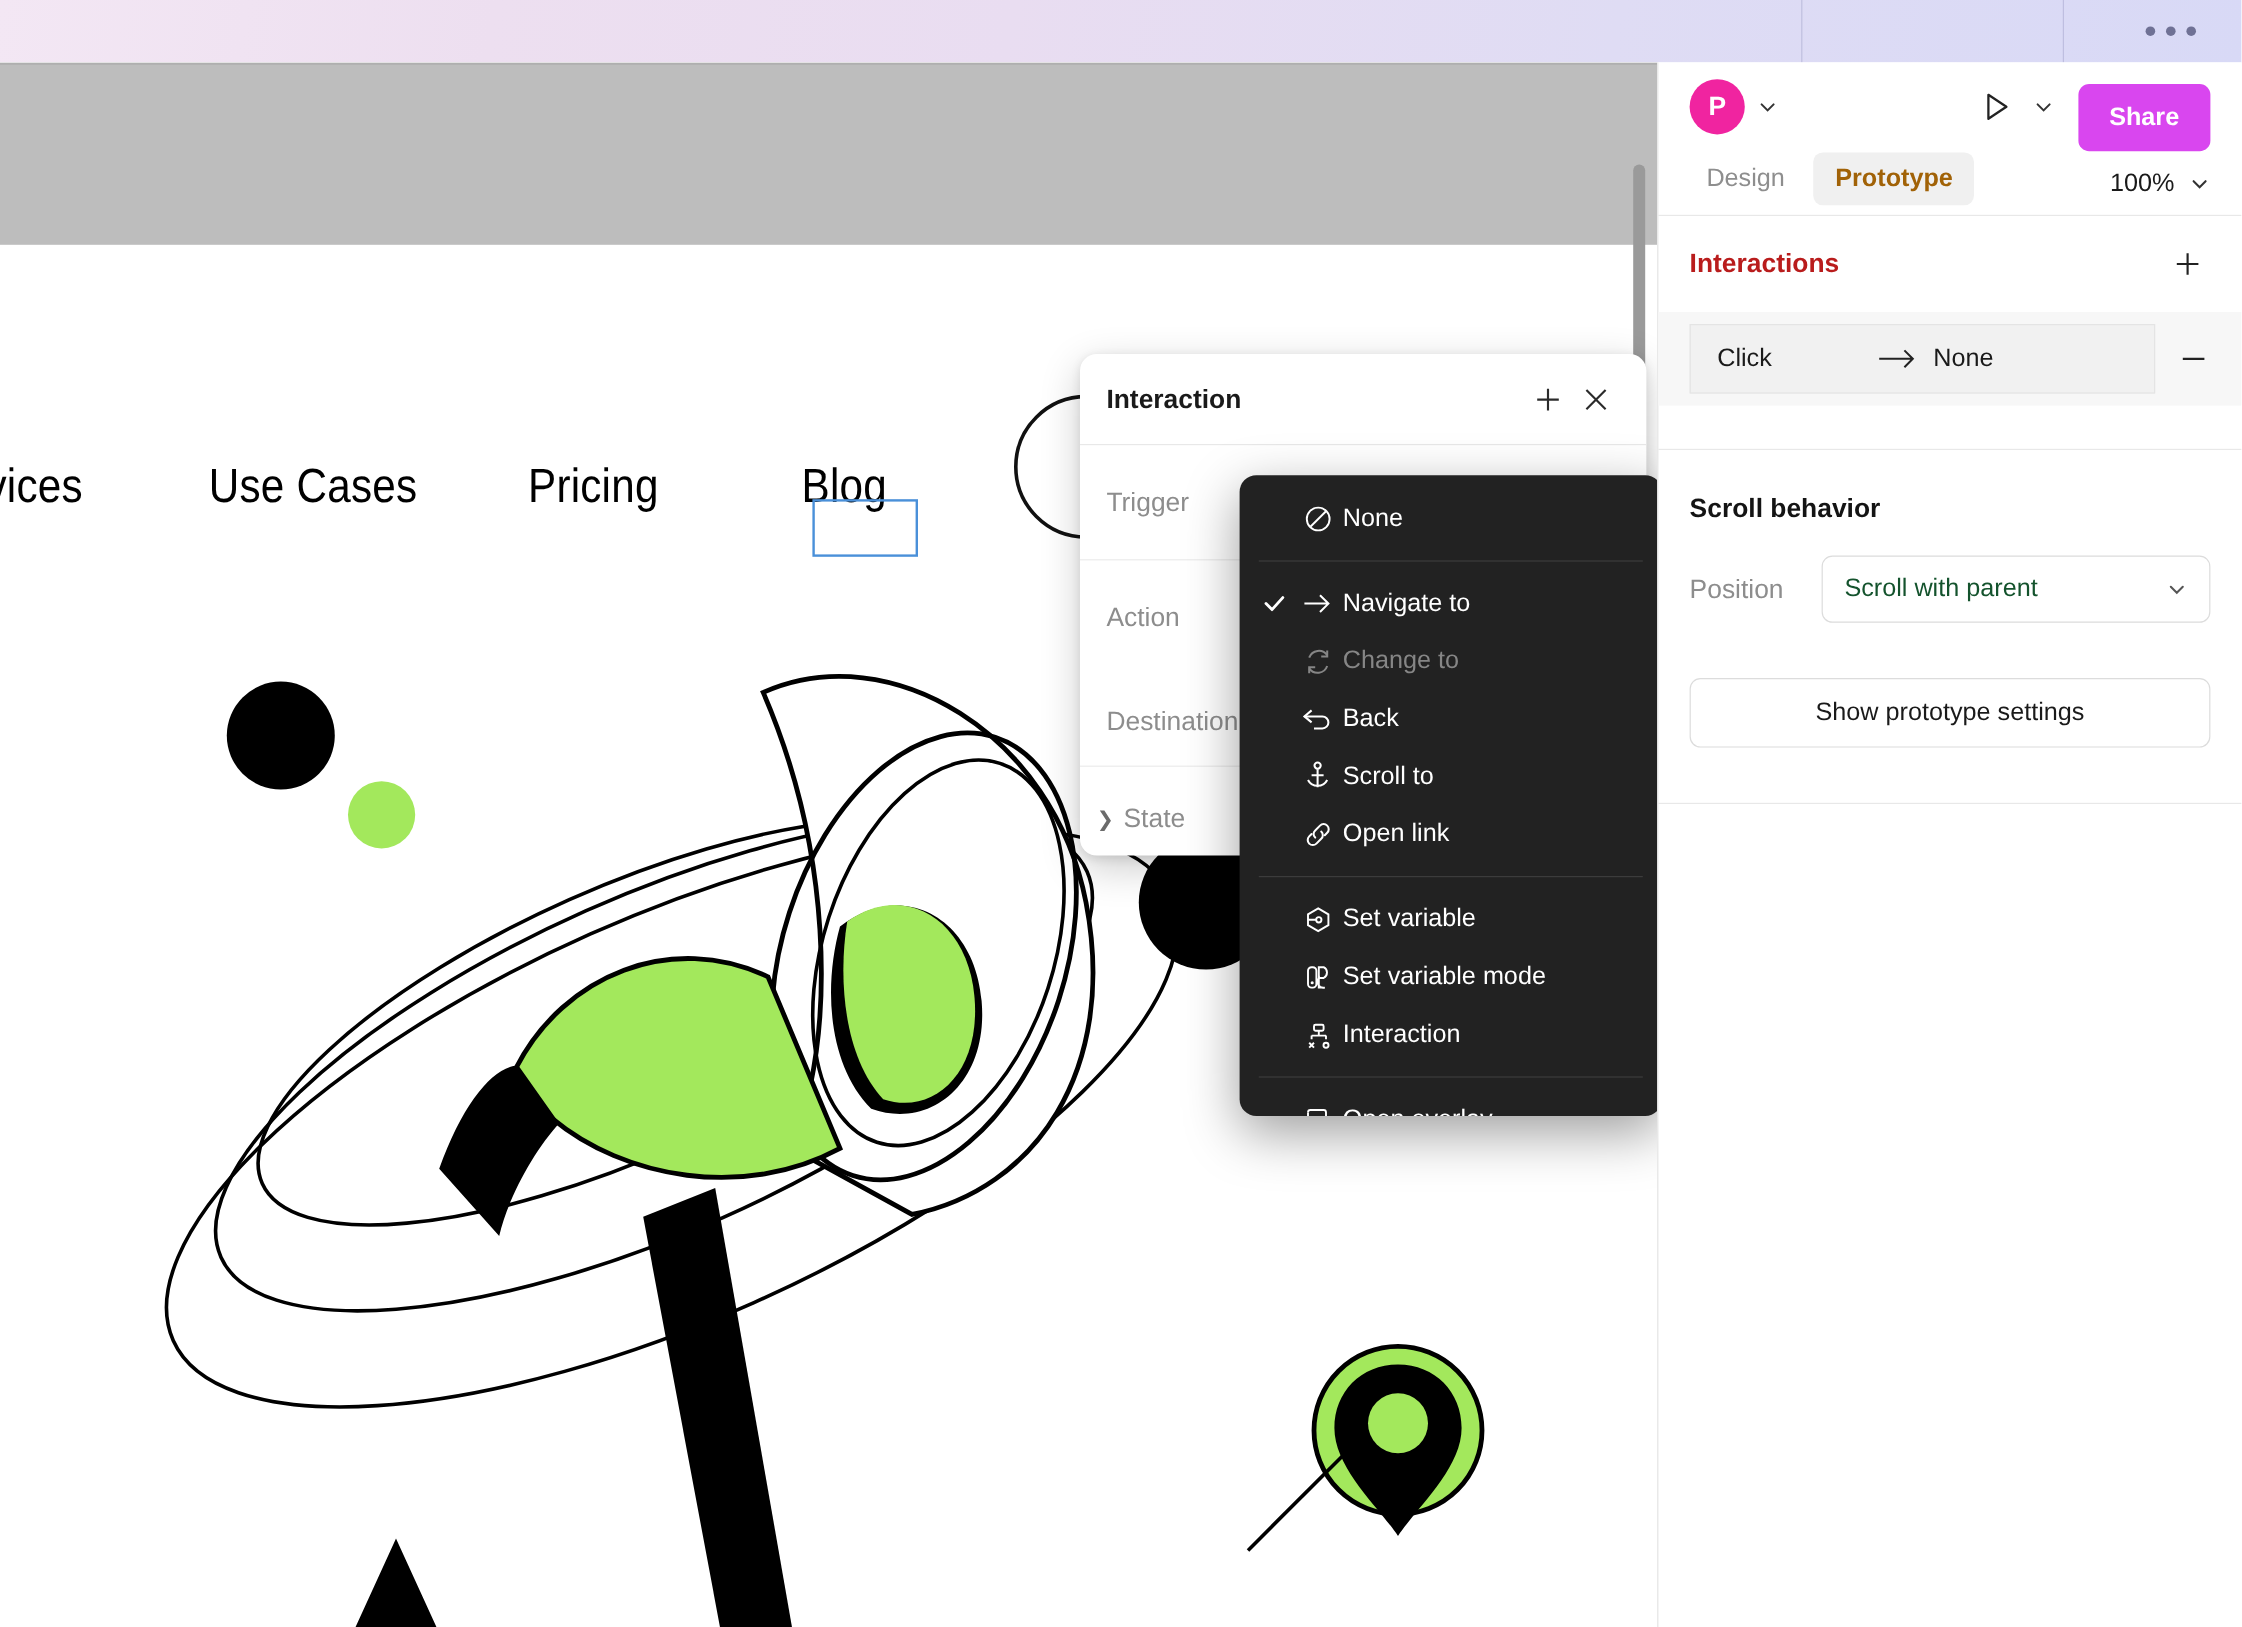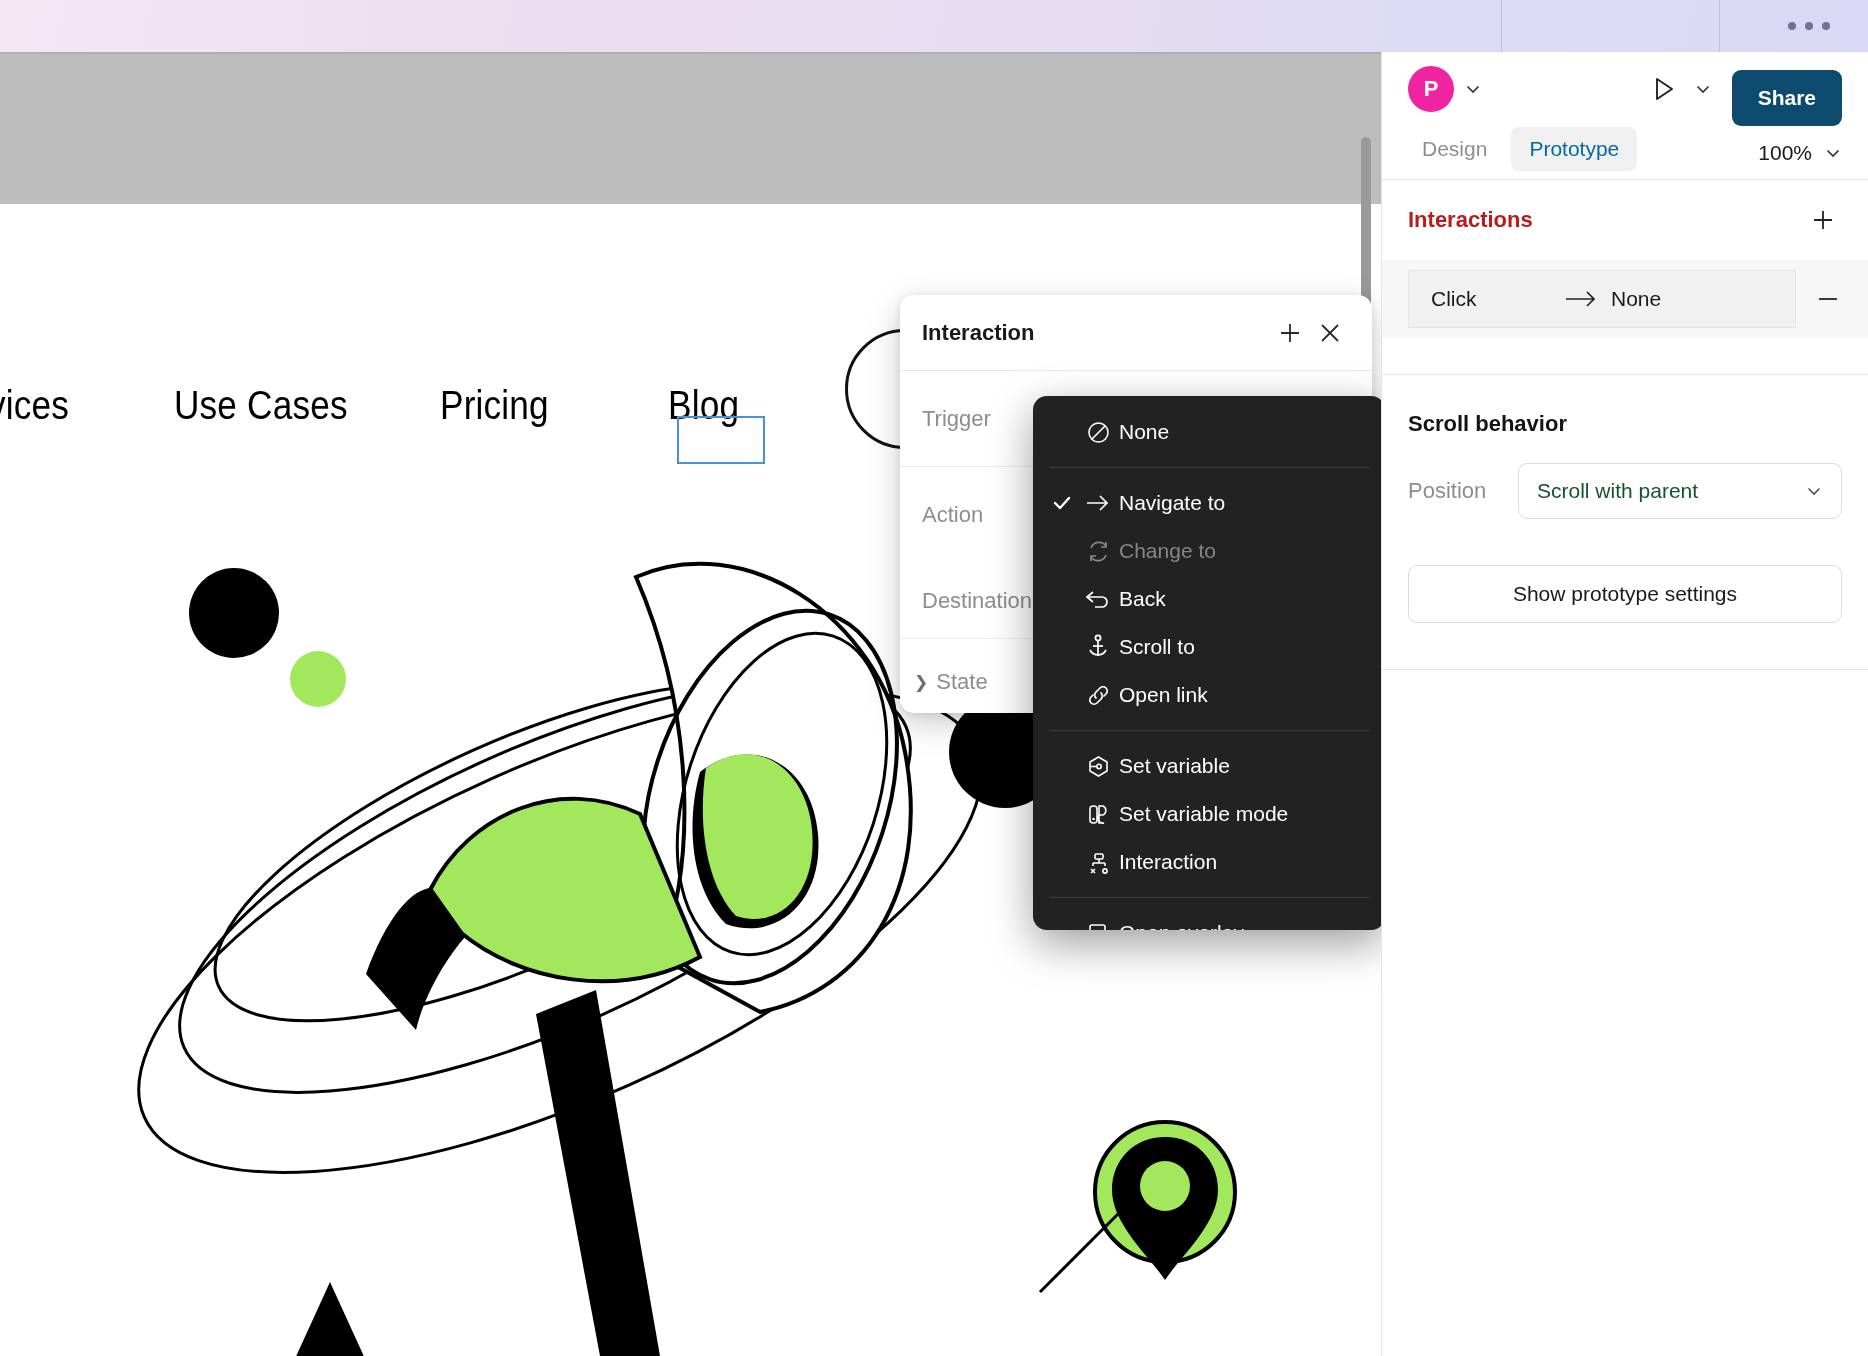--- a/index.html
+++ b/index.html
@@ -134,31 +134,31 @@
   #avatar {
     width: 46px; height: 46px; border-radius: 50%; background: #f024a0;
     color: #fff; font-size: 22px; font-weight: 600;
     display: flex; align-items: center; justify-content: center;
   }
   #play-group {
     position: absolute; right: 156px; top: 22px; display: flex; align-items: center; gap: 16px;
   }
   #share-btn {
     position: absolute; right: 26px; top: 18px;
-    background: #0c4a6e; color: #fff; border: none; border-radius: 9px;
+    background: #d946ef; color: #fff; border: none; border-radius: 9px;
     height: 56px; padding: 0 26px; font-size: 21px; font-weight: 700; cursor: pointer;
     font-family: "Liberation Sans", sans-serif;
   }
   #tab-row {
     position: absolute; left: 22px; bottom: 8px; display: flex; align-items: center; gap: 6px;
   }
   .ptab {
     font-size: 21px; padding: 10px 18px; border-radius: 8px; cursor: pointer; color: #8e8e8e;
   }
-  .ptab.active { background: #f0f0f0; color: #0369a1; font-weight: 400; }
+  .ptab.active { background: #f0f0f0; color: #a16207; font-weight: 700; }
   #zoom-group {
     position: absolute; right: 26px; bottom: 14px; display: flex; align-items: center; gap: 12px;
     cursor: pointer;
   }
   #zoom-level { font-size: 21px; color: #1a1a1a; }
 
   #interactions-header {
     height: 80px; display: flex; align-items: center; padding: 0 26px;
   }
   #interactions-title { font-size: 22px; font-weight: 700; color: #b91c1c; flex: 1; }

